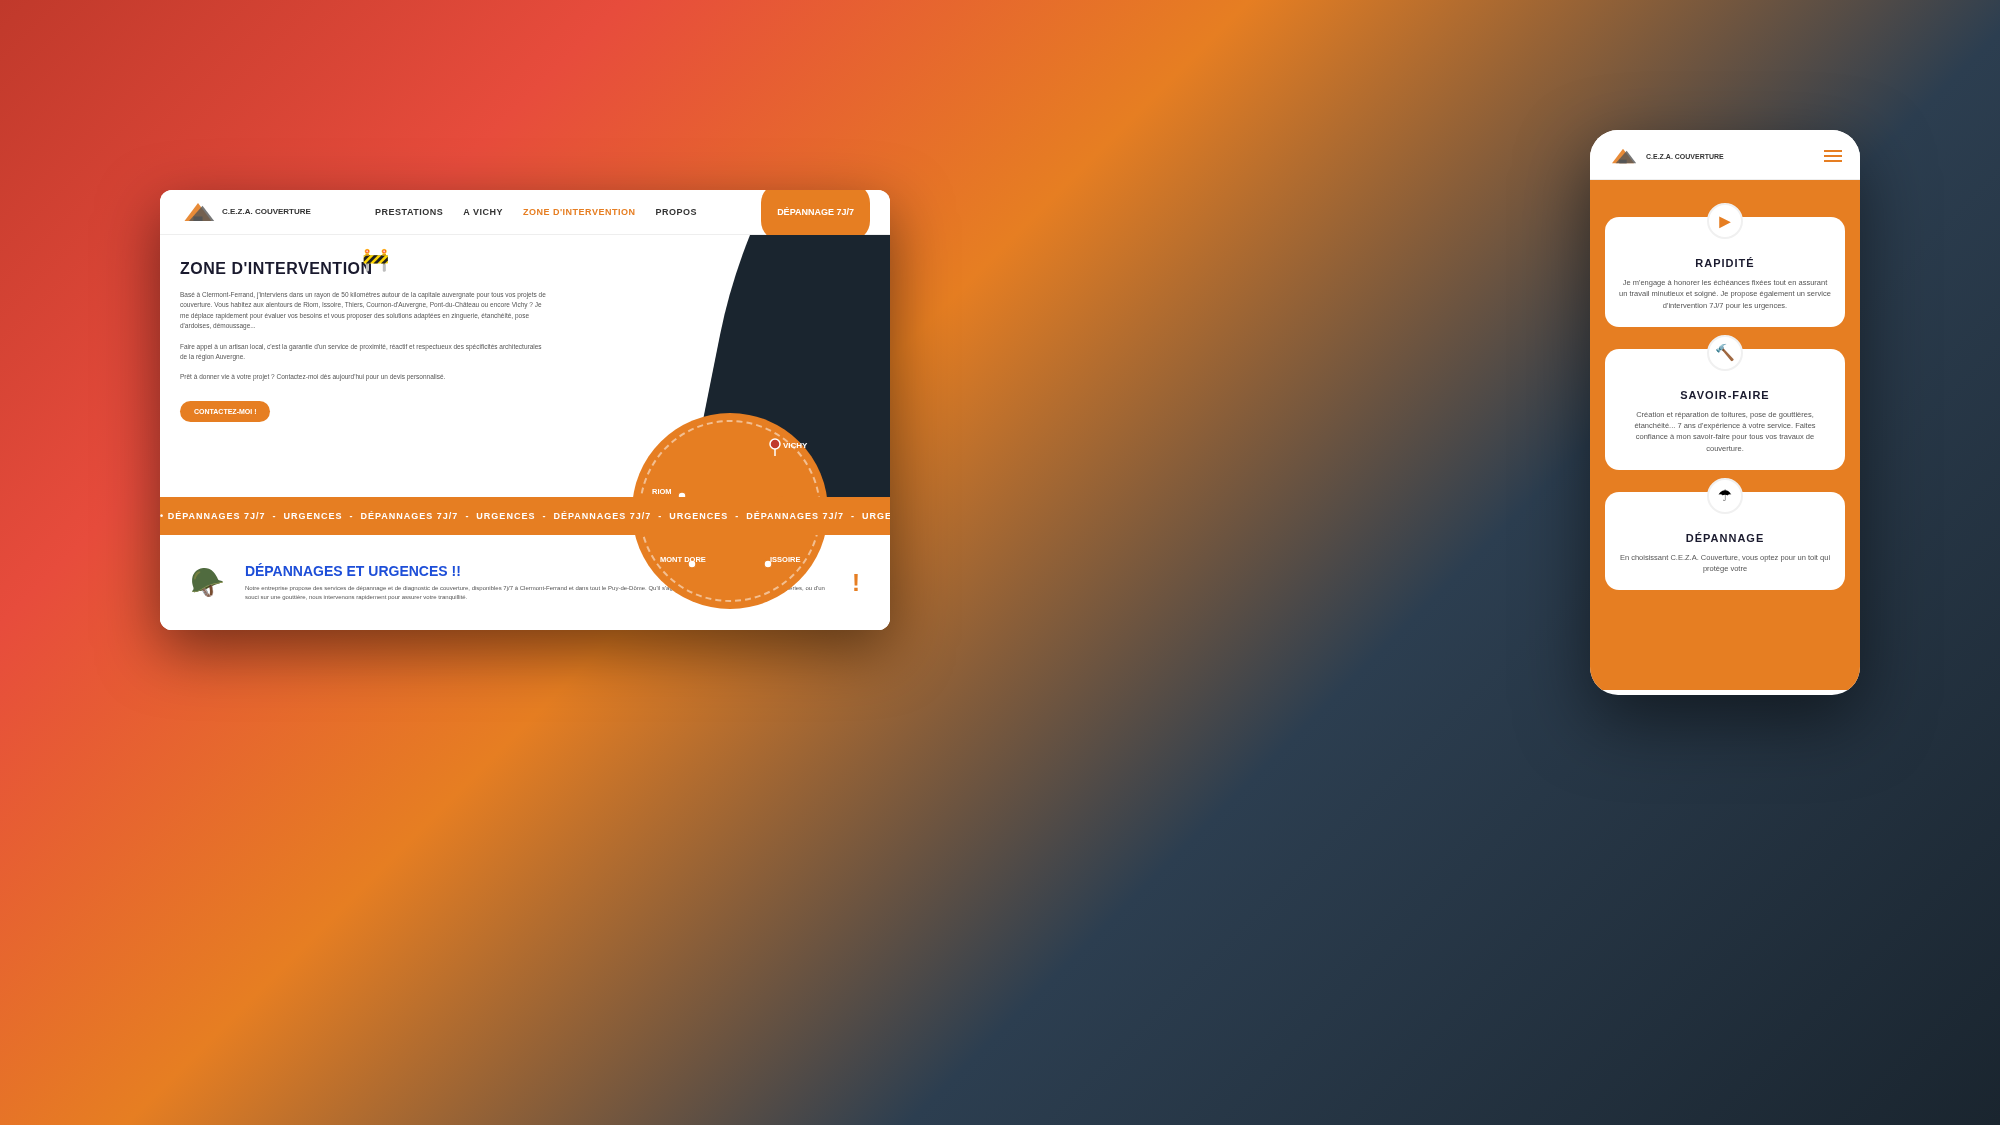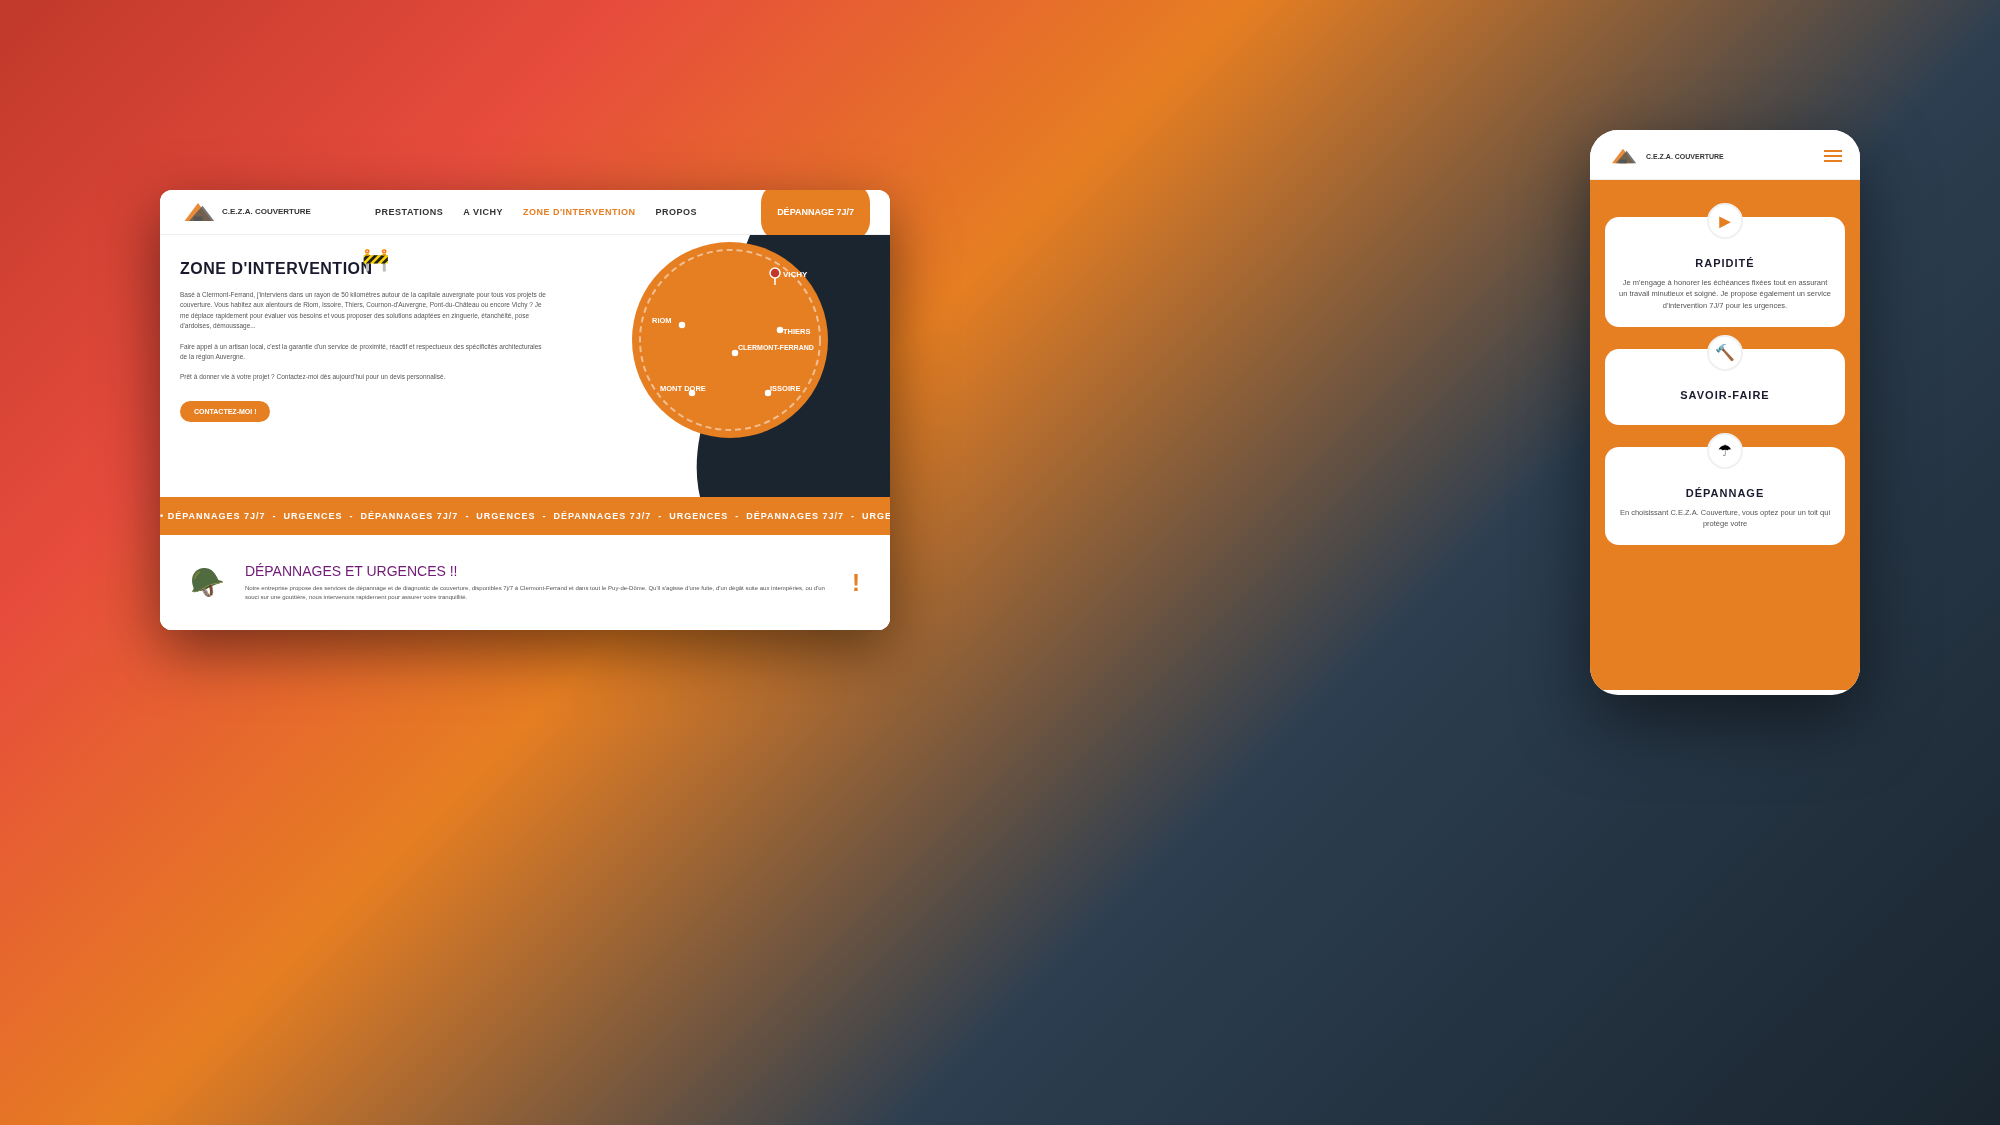--- a/index.html
+++ b/index.html
@@ -115,21 +115,21 @@
       border: none;
       cursor: pointer;
       margin-top: 8px;
     }
 
     
     .map-area {
       width: 320px;
       position: relative;
       display: flex;
-      align-items: flex-start;
+      align-items: flex-end;
       justify-content: center;
       overflow: hidden;
     }
 
     
     .ticker-strip {
       position: absolute;
       bottom: 168px;
       left: 160px;
       width: 730px;
@@ -174,22 +174,22 @@
     .emergency-icon {
       font-size: 28px;
     }
 
     .emergency-content {
       flex: 1;
     }
 
     .emergency-title {
       font-size: 14px;
-      font-weight: 400;
-      color: #701a75;
+      font-weight: 700;
+      color: #1d4ed8;
       margin-bottom: 5px;
     }
 
     .emergency-text {
       font-size: 6px;
       color: #555;
       line-height: 1.5;
     }
 
     .exclamation {
@@ -409,20 +409,21 @@
       </div>
       <h3 class="feature-title">RAPIDITÉ</h3>
       <p class="feature-text">Je m'engage à honorer les échéances fixées tout en assurant un travail minutieux et soigné. Je propose également un service d'intervention 7J/7 pour les urgences.</p>
     </div>
 
     <div class="feature-card" style="margin-top:22px;">
       <div class="feature-icon-area">
         <span style="font-size:16px;">🔨</span>
       </div>
       <h3 class="feature-title">SAVOIR-FAIRE</h3>
+      <p class="feature-text">Création et réparation de toitures, pose de gouttières, étanchéité... 7 ans d'expérience à votre service. Faites confiance à mon savoir-faire pour tous vos travaux de couverture.</p>
     </div>
 
     <div class="feature-card" style="margin-top:22px;">
       <div class="feature-icon-area">
         <span style="font-size:16px;">☂</span>
       </div>
       <h3 class="feature-title">DÉPANNAGE</h3>
       <p class="feature-text">En choisissant C.E.Z.A. Couverture, vous optez pour un toit qui protège votre</p>
     </div>
 

